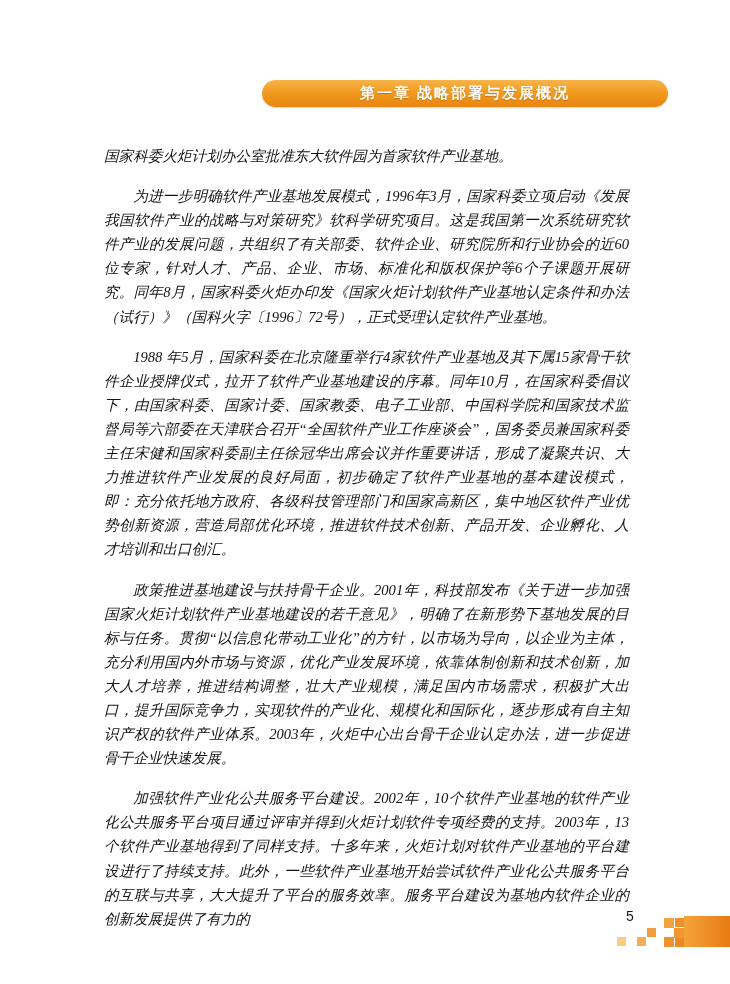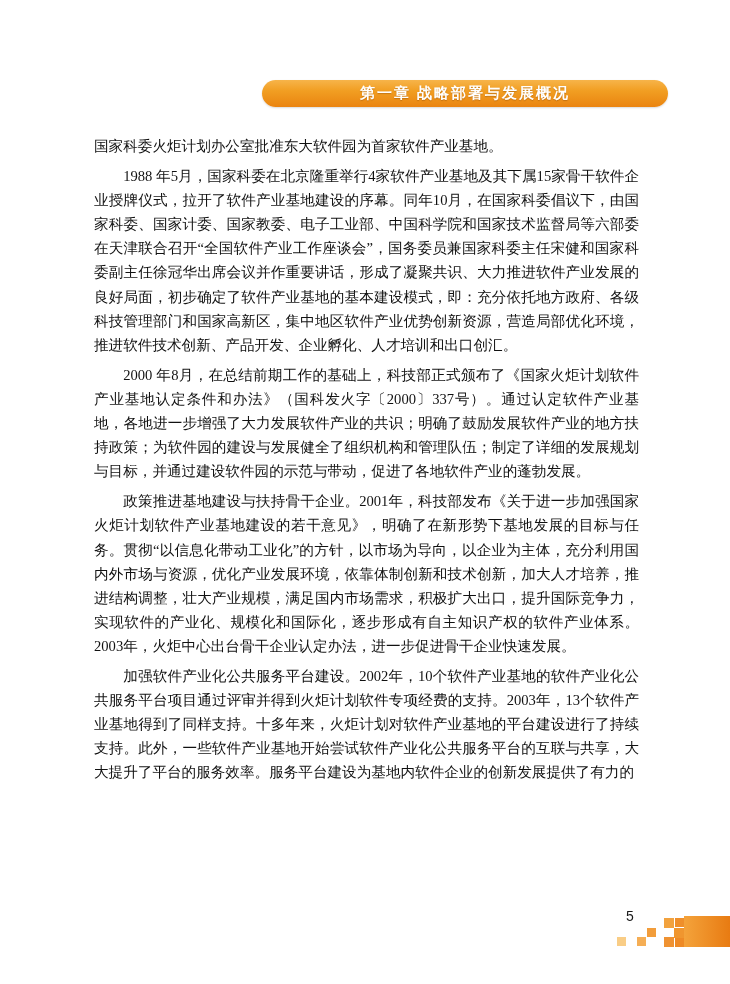--- a/index.html
+++ b/index.html
@@ -23,21 +23,21 @@
     text-shadow:0 1px 1px rgba(120,60,0,0.35);
     white-space:nowrap;
   }
 
   
   .text-block{
     position:absolute;left:88px;top:128px;width:557px;
     font-size:14.6px;line-height:24.1px;color:#111111;
     text-align:justify;
   }
-  .text-block p{margin:6px;padding:0;}
+  .text-block p{margin:16px;padding:0;font-style:italic;}
   .indent{text-indent:2em;}
   .heading{font-weight:bold;text-indent:2em;
     font-family:"Liberation Sans","DejaVu Sans",sans-serif;font-size:14.4px;}
 
   
   .page-number{
     position:absolute;left:620px;top:908px;width:20px;
     font-family:"Liberation Sans","DejaVu Sans",sans-serif;
     font-size:14px;color:#1a1a1a;text-align:center;
   }
@@ -58,22 +58,22 @@
 <body>
 
 <div class="page">
 
   <div class="chapter-band">
     <span>第一章 战略部署与发展概况</span>
   </div>
 
   <div class="text-block">
     <p>国家科委火炬计划办公室批准东大软件园为首家软件产业基地。</p>
+    <p class="indent">为进一步明确软件产业基地发展模式，1996年3月，国家科委立项启动《发展我国软件产业的战略与对策研究》软科学研究项目。这是我国第一次系统研究软件产业的发展问题，共组织了有关部委、软件企业、研究院所和行业协会的近60位专家，针对人才、产品、企业、市场、标准化和版权保护等6个子课题开展研究。同年8月，国家科委火炬办印发《国家火炬计划软件产业基地认定条件和办法（试行）》（国科火字〔1996〕72号），正式受理认定软件产业基地。</p>
     <p class="indent">1988 年5月，国家科委在北京隆重举行4家软件产业基地及其下属15家骨干软件企业授牌仪式，拉开了软件产业基地建设的序幕。同年10月，在国家科委倡议下，由国家科委、国家计委、国家教委、电子工业部、中国科学院和国家技术监督局等六部委在天津联合召开“全国软件产业工作座谈会”，国务委员兼国家科委主任宋健和国家科委副主任徐冠华出席会议并作重要讲话，形成了凝聚共识、大力推进软件产业发展的良好局面，初步确定了软件产业基地的基本建设模式，即：充分依托地方政府、各级科技管理部门和国家高新区，集中地区软件产业优势创新资源，营造局部优化环境，推进软件技术创新、产品开发、企业孵化、人才培训和出口创汇。</p>
-    <p class="indent">2000 年8月，在总结前期工作的基础上，科技部正式颁布了《国家火炬计划软件产业基地认定条件和办法》（国科发火字〔2000〕337号）。通过认定软件产业基地，各地进一步增强了大力发展软件产业的共识；明确了鼓励发展软件产业的地方扶持政策；为软件园的建设与发展健全了组织机构和管理队伍；制定了详细的发展规划与目标，并通过建设软件园的示范与带动，促进了各地软件产业的蓬勃发展。</p>
     <p class="indent">政策推进基地建设与扶持骨干企业。2001年，科技部发布《关于进一步加强国家火炬计划软件产业基地建设的若干意见》，明确了在新形势下基地发展的目标与任务。贯彻“以信息化带动工业化”的方针，以市场为导向，以企业为主体，充分利用国内外市场与资源，优化产业发展环境，依靠体制创新和技术创新，加大人才培养，推进结构调整，壮大产业规模，满足国内市场需求，积极扩大出口，提升国际竞争力，实现软件的产业化、规模化和国际化，逐步形成有自主知识产权的软件产业体系。2003年，火炬中心出台骨干企业认定办法，进一步促进骨干企业快速发展。</p>
     <p class="indent">加强软件产业化公共服务平台建设。2002年，10个软件产业基地的软件产业化公共服务平台项目通过评审并得到火炬计划软件专项经费的支持。2003年，13个软件产业基地得到了同样支持。十多年来，火炬计划对软件产业基地的平台建设进行了持续支持。此外，一些软件产业基地开始尝试软件产业化公共服务平台的互联与共享，大大提升了平台的服务效率。服务平台建设为基地内软件企业的创新发展提供了有力的</p>
   </div>
 
   <div class="page-number">5</div>
 
   <div class="mosaic">
     <div class="px px-a"></div>
     <div class="px px-b"></div>
     <div class="px px-c"></div>

